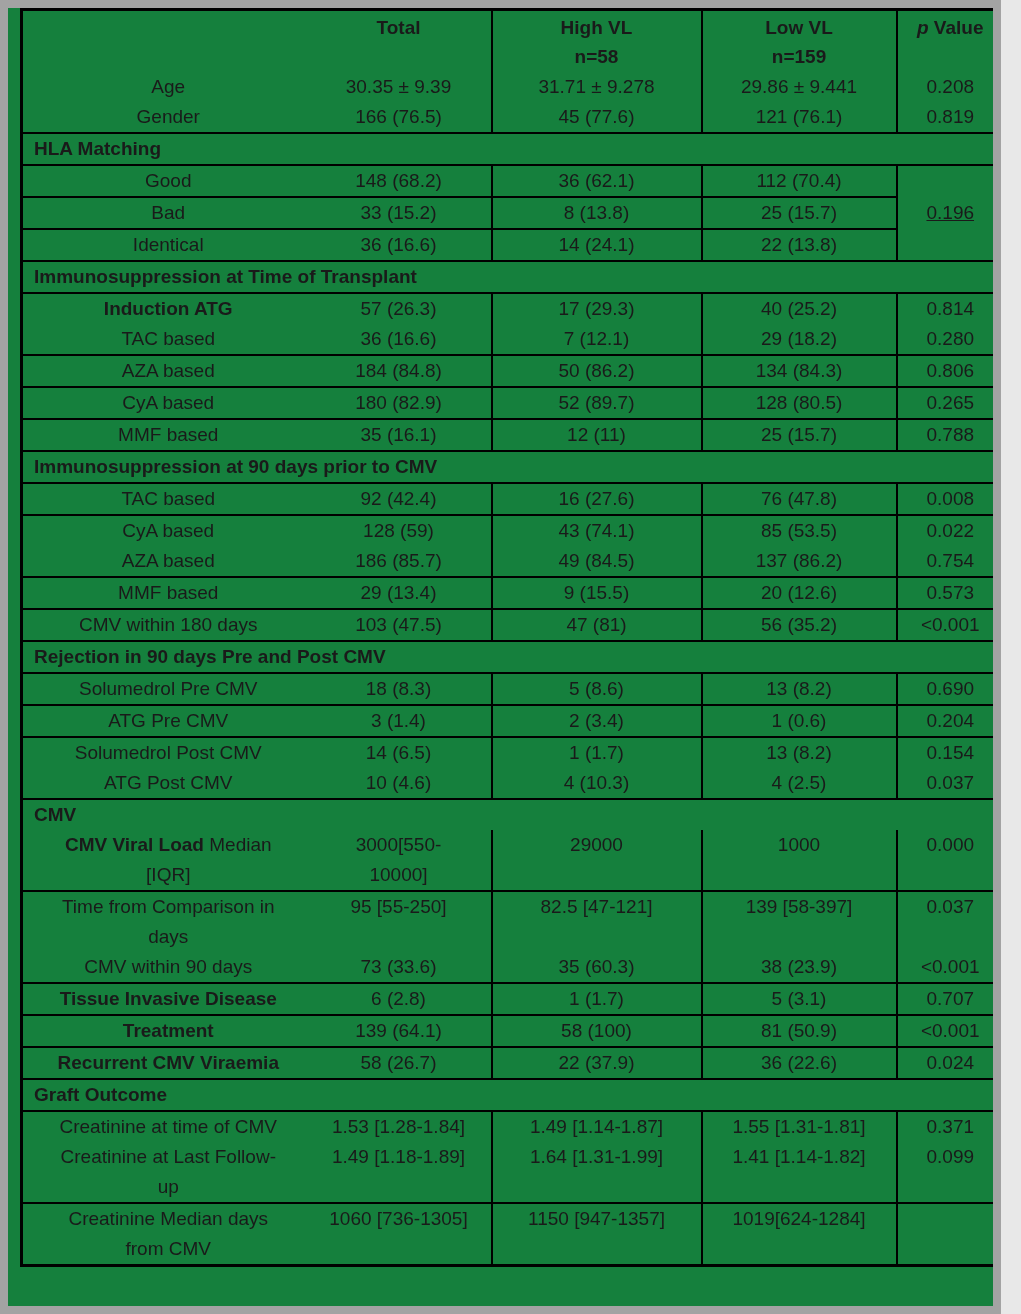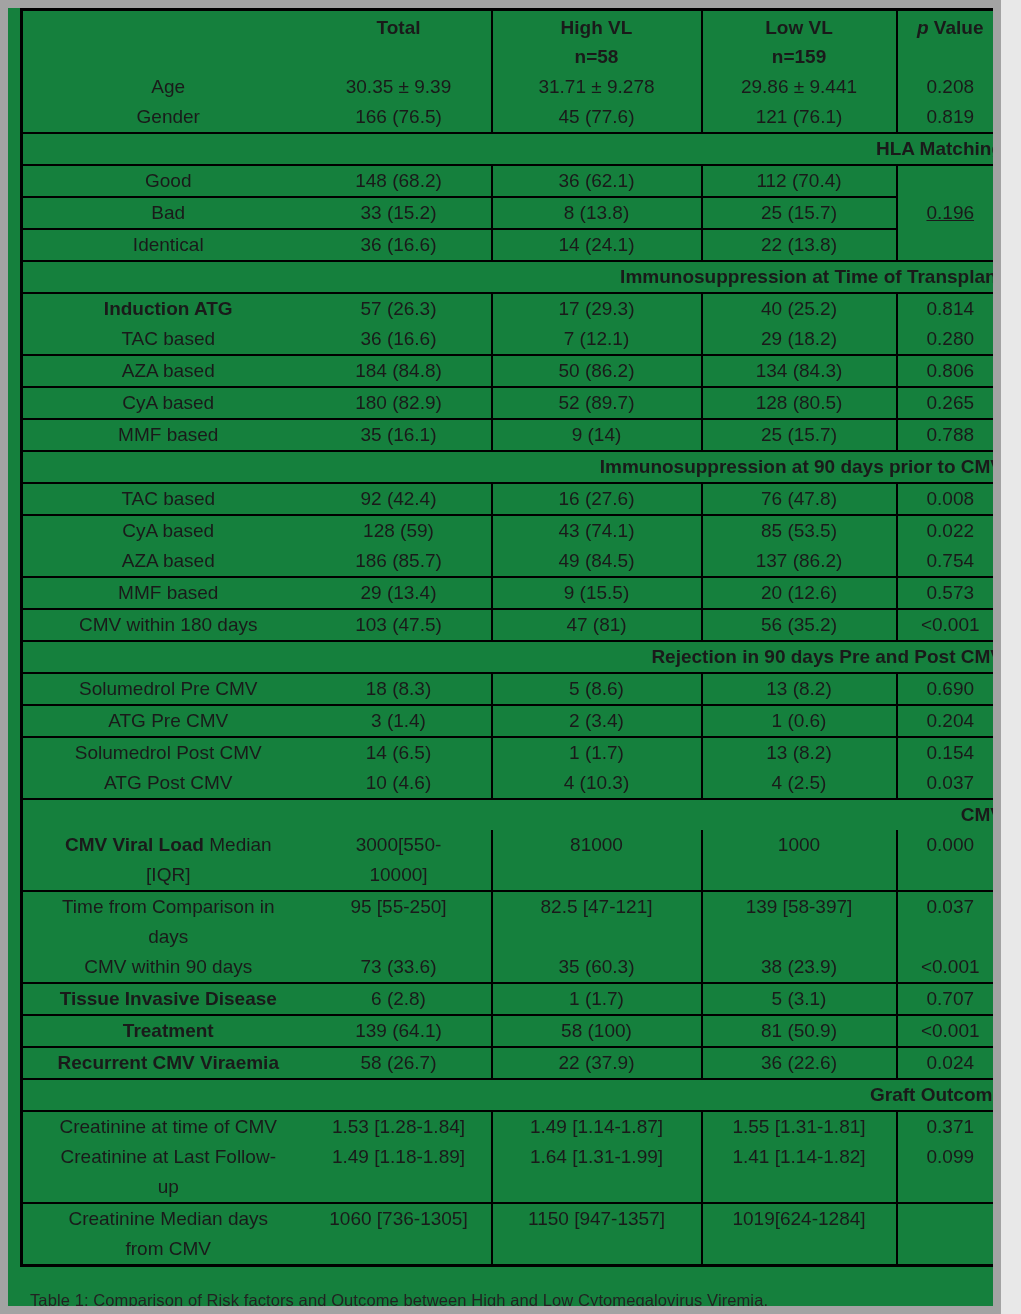--- a/index.html
+++ b/index.html
@@ -26,21 +26,21 @@
     overflow: hidden;
   }
   tr { height: 30px; }
   tr.hdr { height: 62px; }
   tr.sec-row { height: 31px; }
   tr.tall { height: 61px; margin-top: 25px; }
   tr.bb > td { border-bottom: 2px solid #000000; }
   td.c3, td.c4, td.c5 { border-left: 2px solid #000000; }
   td.lab { text-align: center; padding-left: 11px; padding-right: 4px; }
   td.val { text-align: center; }
-  td.sec { font-weight: bold; text-align: right; padding-left: 11px; }
+  td.sec { font-weight: bold; text-align: left; padding-left: 11px; }
   td.b, .bold { font-weight: bold; }
   td.mid { vertical-align: middle; text-decoration: underline; }
   tr.hdr td { font-weight: bold; vertical-align: top; line-height: 29px; padding-top: 2px; }
   .caption {
     margin: 24px 0 0 22px; font-size: 16.5px; color: #222222;
     letter-spacing: 0.1px;
   }
 </style>
 </head>
 <body>
@@ -128,21 +128,21 @@
           <tr class="bb">
             <td class="lab">CyA based</td>
             <td class="val c2">180 (82.9)</td>
             <td class="val c3">52 (89.7)</td>
             <td class="val c4">128 (80.5)</td>
             <td class="val c5">0.265</td>
           </tr>
           <tr class="bb">
             <td class="lab">MMF based</td>
             <td class="val c2">35 (16.1)</td>
-            <td class="val c3">9 (14)</td>
+            <td class="val c3">12 (11)</td>
             <td class="val c4">25 (15.7)</td>
             <td class="val c5">0.788</td>
           </tr>
           <tr class="bb sec-row">
             <td colspan="5" class="sec">Immunosuppression at 90 days prior to CMV</td>
           </tr>
           <tr class="bb">
             <td class="lab">TAC based</td>
             <td class="val c2">92 (42.4)</td>
             <td class="val c3">16 (27.6)</td>
@@ -209,21 +209,21 @@
             <td class="val c5">0.037</td>
           </tr>
           <tr class="sec-row">
             <td colspan="5" class="sec">CMV</td>
           </tr>
           <tr class="bb tall">
             <td class="lab"><span class="bold">CMV Viral Load</span><span> Median
 [IQR]</span></td>
             <td class="val c2">3000[550-
 10000]</td>
-            <td class="val c3">81000</td>
+            <td class="val c3">29000</td>
             <td class="val c4">1000</td>
             <td class="val c5">0.000</td>
           </tr>
           <tr class="tall">
             <td class="lab">Time from Comparison in
 days</td>
             <td class="val c2">95 [55-250]</td>
             <td class="val c3">82.5 [47-121]</td>
             <td class="val c4">139 [58-397]</td>
             <td class="val c5">0.037</td>
@@ -278,14 +278,13 @@
             <td class="lab">Creatinine Median days
 from CMV</td>
             <td class="val c2">1060 [736-1305]</td>
             <td class="val c3">1150 [947-1357]</td>
             <td class="val c4">1019[624-1284]</td>
             <td class="val c5"></td>
           </tr>
         </tbody>
     </table>
   </div>
-  <div class="caption">Table 1: Comparison of Risk factors and Outcome between High and Low Cytomegalovirus Viremia.</div>
 </div>
 
 </body></html>

